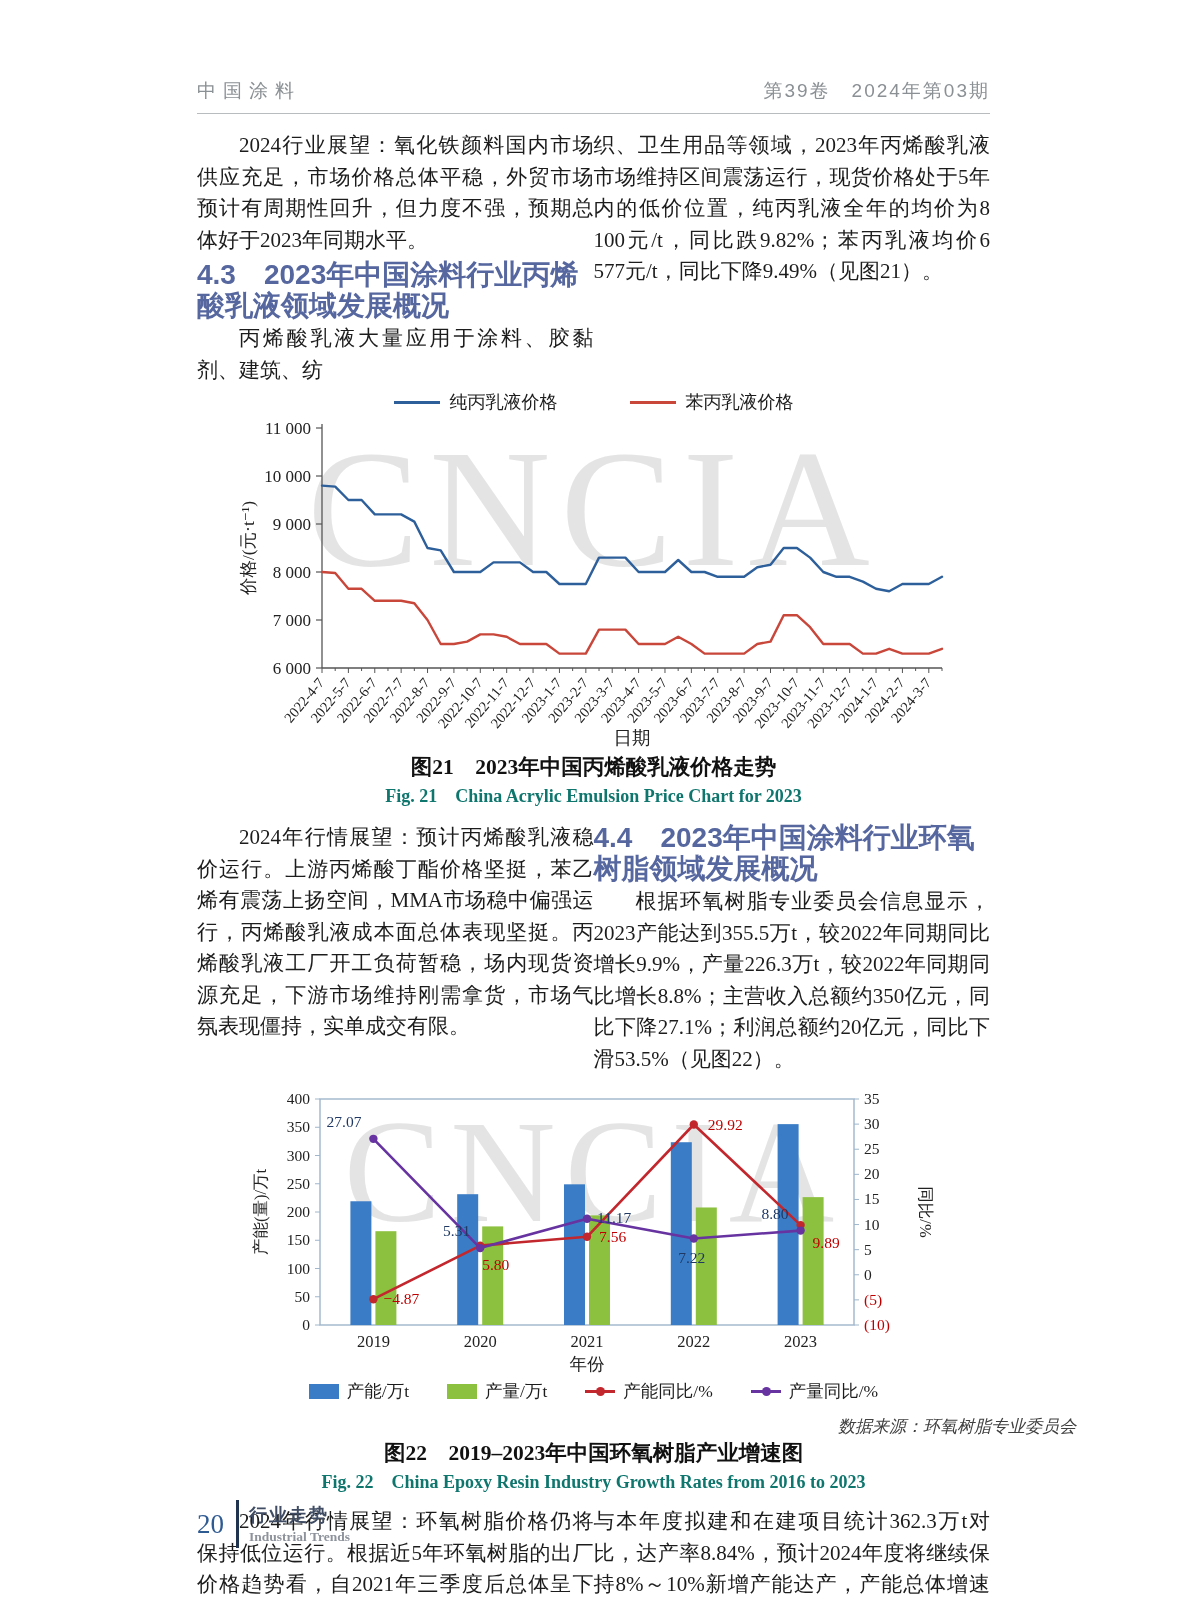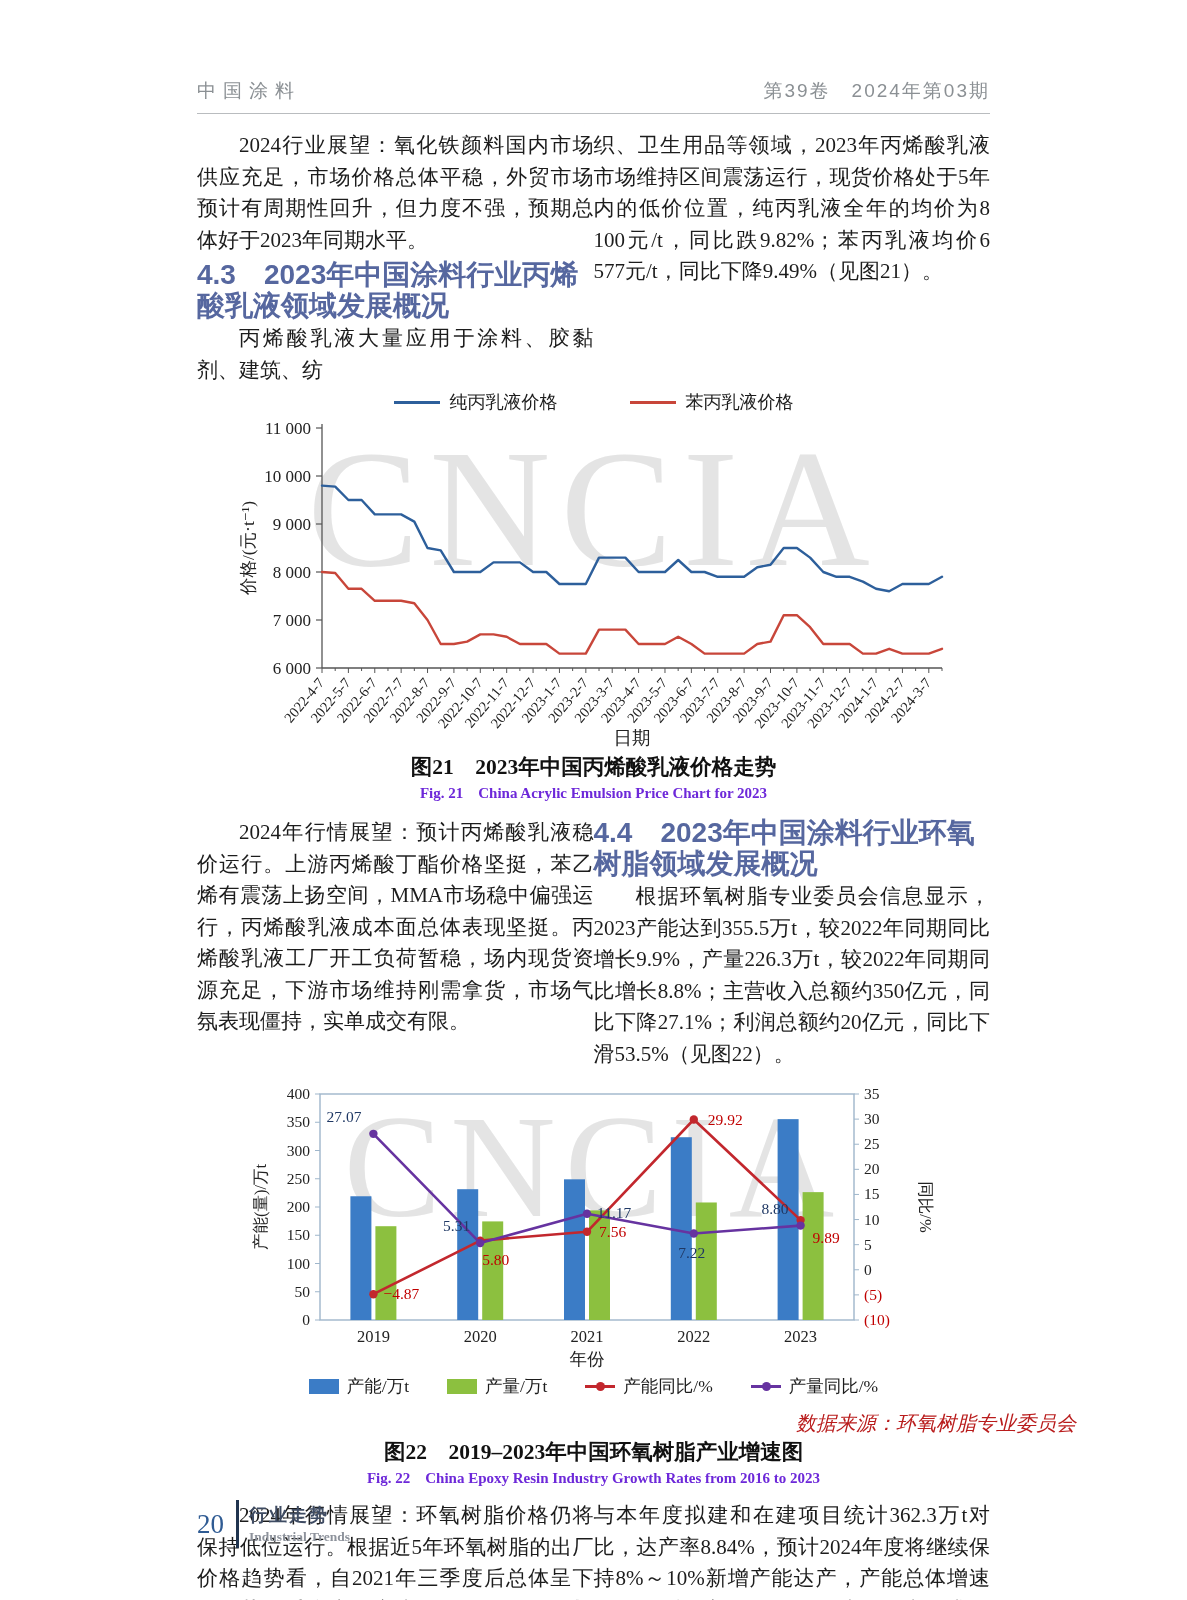--- a/index.html
+++ b/index.html
@@ -58,35 +58,35 @@
     height:24px;font-size:18px;
   }
   .lgd1 .sw{display:inline-block;width:46px;height:3px;margin-right:10px;vertical-align:middle;}
   .lgd1 .li{display:flex;align-items:center;}
   svg.chart{position:relative;z-index:1;display:block;}
   .capcn{
     text-align:center;font-weight:700;font-size:21.5px;margin-top:0;
     font-family:"Liberation Serif","DejaVu Serif",serif;color:#111;
   }
   .capen{
-    text-align:center;font-weight:700;font-size:15px;margin-top:3px;
-    font-family:"Liberation Serif","DejaVu Serif",serif;color:#6d28d9;
+    text-align:center;font-weight:700;font-size:18px;margin-top:3px;
+    font-family:"Liberation Serif","DejaVu Serif",serif;color:#0f766e;
   }
   .lgd2{
     position:relative;z-index:1;
     display:flex;justify-content:center;gap:38px;align-items:center;
     height:28px;font-size:17.5px;margin-top:2px;
   }
   .lgd2 .li{display:flex;align-items:center;}
   .lgd2 .swrect{display:inline-block;width:30px;height:15px;margin-right:8px;}
   .lgd2 .swline{display:inline-block;position:relative;width:30px;height:3px;margin-right:8px;}
   .lgd2 .swline .dot{position:absolute;left:11px;top:-3px;width:9px;height:9px;border-radius:50%;}
   .srcnote{
     width:921px;margin:10px 0 0 0;text-align:right;padding-right:42px;box-sizing:border-box;
-    font-style:italic;font-size:20px;color:#b91c1c;
+    font-style:italic;font-size:17px;color:#404040;
     font-family:"Liberation Serif","DejaVu Serif",serif;
   }
   
   .ftr{
     position:absolute;left:133px;bottom:52px;
     display:flex;align-items:center;
   }
   .ftr .pn{font-size:27px;color:#2f5b93;margin-right:12px;font-family:"Liberation Serif","DejaVu Serif",serif;}
   .ftr .bar{width:3px;height:48px;background:#20344f;margin-right:10px;}
   .ftr .fc{display:flex;flex-direction:column;justify-content:center;}

